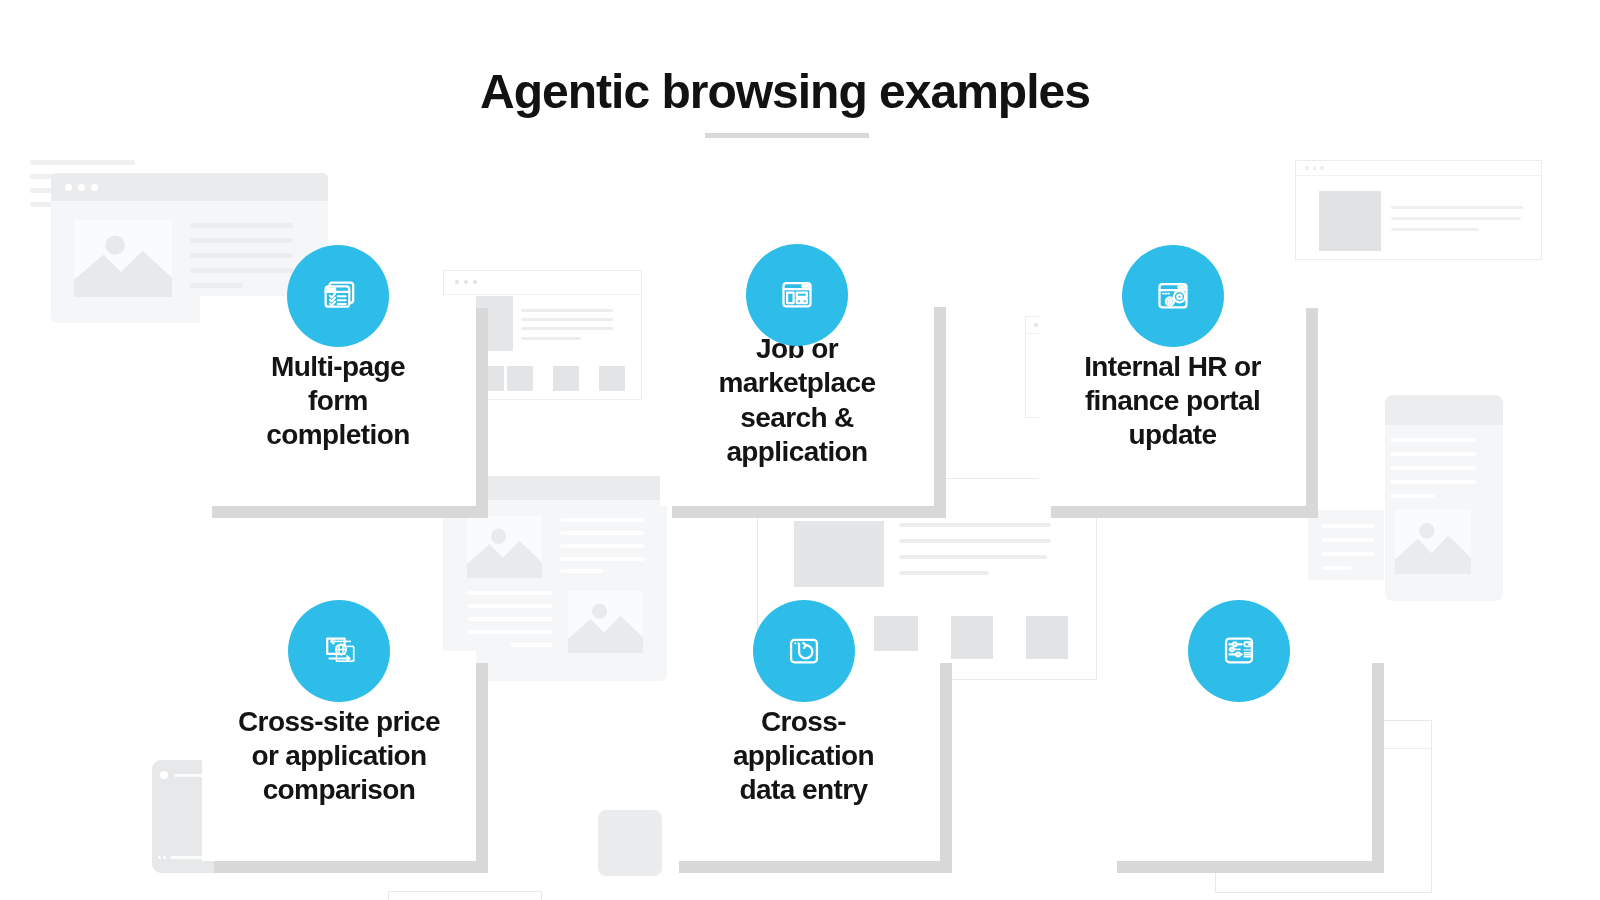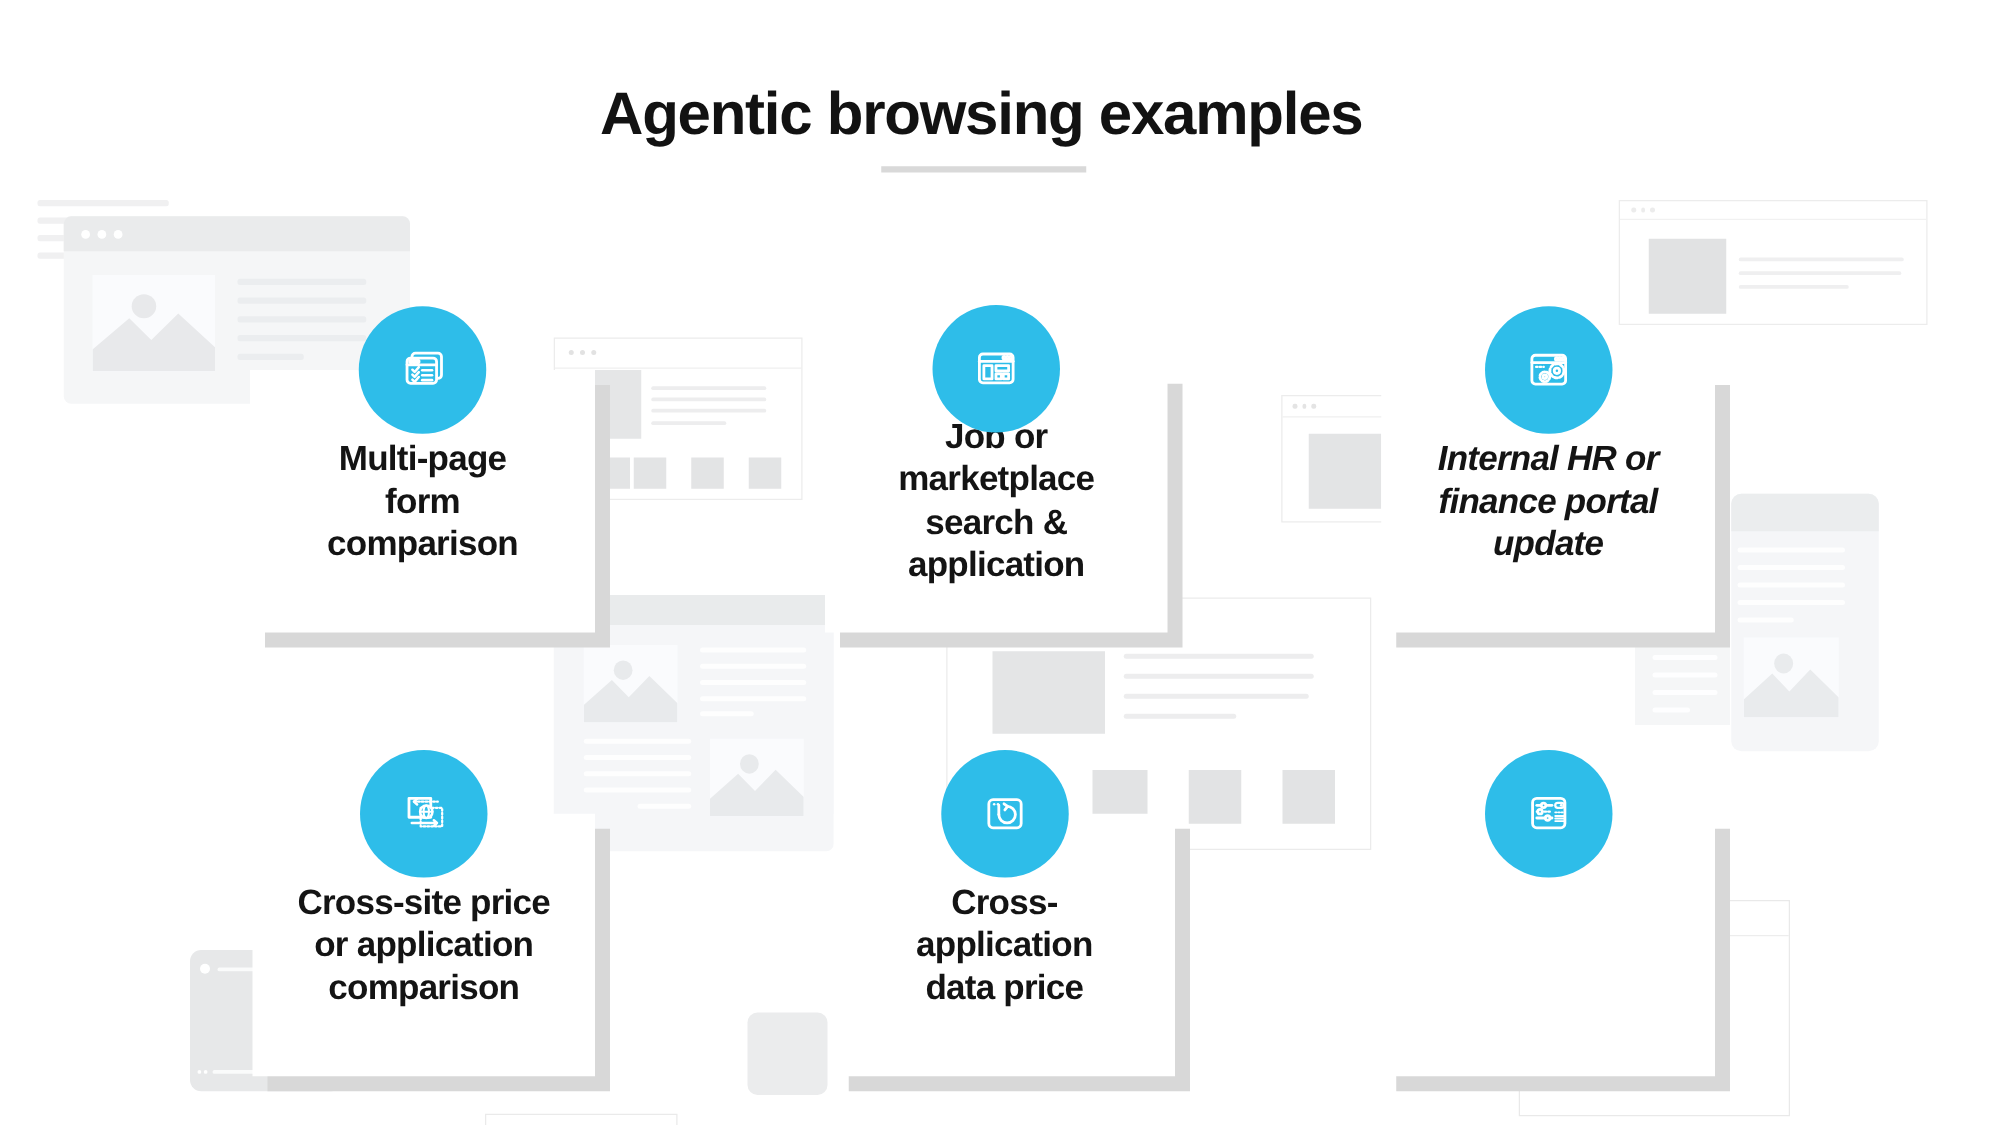--- a/index.html
+++ b/index.html
@@ -196,21 +196,21 @@
         <path d="M16.8 23.8 l1.6 1.6 l3 -3.4" stroke-width="1.8"></path>
         <line x1="23.8" y1="24.2" x2="30.8" y2="24.2" stroke-width="1.8"></line>
         <path d="M16.8 27.3 l1.6 1.6 l3 -3.4" stroke-width="1.8"></path>
         <line x1="23.8" y1="27.7" x2="30.8" y2="27.7" stroke-width="1.8"></line>
         <path d="M16.8 30.8 l1.6 1.6 l3 -3.4" stroke-width="1.8"></path>
         <line x1="23.8" y1="31.2" x2="30.8" y2="31.2" stroke-width="1.8"></line>
       </svg>
     </div>
     <div class="card-label">Multi-page
 form
-comparison</div>
+completion</div>
   </div>
 
   <div class="card" style="left:660px;top:247px;width:274px;height:211px;">
     <div class="icon-circle">
       <svg viewBox="0 0 48 48">
         <rect x="12" y="13.5" width="24" height="20.5" rx="2.5"></rect>
         <line x1="12" y1="18.7" x2="36" y2="18.7"></line>
         <circle cx="29.6" cy="16.1" r="0.85"></circle>
           <circle cx="31.9" cy="16.1" r="0.85"></circle>
           <circle cx="34.2" cy="16.1" r="0.85"></circle>
@@ -219,21 +219,21 @@
         <rect x="23.8" y="27.6" width="3.8" height="3.6"></rect>
         <rect x="29" y="27.6" width="3.8" height="3.6"></rect>
       </svg>
     </div>
     <div class="card-label">Job or
 marketplace
 search &amp;
 application</div>
   </div>
 
-  <div class="card" style="left:1105px;top:248px;width:267px;height:210px;font-style:italic;">
+  <div class="card" style="left:1039px;top:248px;width:267px;height:210px;">
     <div class="icon-circle">
       <svg viewBox="0 0 48 48">
         <rect x="12" y="13.5" width="24" height="20.5" rx="2.5"></rect>
         <line x1="12" y1="18.7" x2="36" y2="18.7"></line>
         <circle cx="29.6" cy="16.1" r="0.85"></circle>
           <circle cx="31.9" cy="16.1" r="0.85"></circle>
           <circle cx="34.2" cy="16.1" r="0.85"></circle>
         <line x1="15" y1="21.8" x2="20.5" y2="21.8" stroke-dasharray="1 1.6" stroke-width="1.6"></line>
         <circle cx="29.8" cy="24.6" r="5" stroke-dasharray="2.2 1.5"></circle>
         <circle cx="29.8" cy="24.6" r="1.9"></circle>
@@ -271,21 +271,21 @@
         <rect x="12.5" y="14" width="23" height="20" rx="3"></rect>
         <circle cx="16.3" cy="17.2" r="0.9" fill="#fff" stroke="none"></circle>
         <circle cx="19" cy="17.2" r="0.9" fill="#fff" stroke="none"></circle>
         <path d="M19.6 17.8 L19.6 24.6"></path>
         <path d="M19.6 24.6 A5.9 5.9 0 1 0 25.5 18.7"></path>
         <path d="M23.3 16.9 L25.9 18.8 L23.9 21.3"></path>
       </svg>
     </div>
     <div class="card-label">Cross-
 application
-data price</div>
+data entry</div>
   </div>
 
   <div class="card" style="left:1105px;top:603px;width:267px;height:210px;">
     <div class="icon-circle">
       <svg viewBox="0 0 48 48">
         <rect x="12.5" y="13" width="23" height="21" rx="3"></rect>
         <line x1="15.5" y1="18" x2="26.3" y2="18"></line>
         <circle cx="20.3" cy="18" r="1.6" fill="#2EBDE9"></circle>
         <line x1="15.5" y1="22.5" x2="26.3" y2="22.5" stroke-dasharray="1.2 1.5" stroke-width="1.6"></line>
         <circle cx="17.8" cy="22.5" r="1.6" fill="#2EBDE9"></circle>

